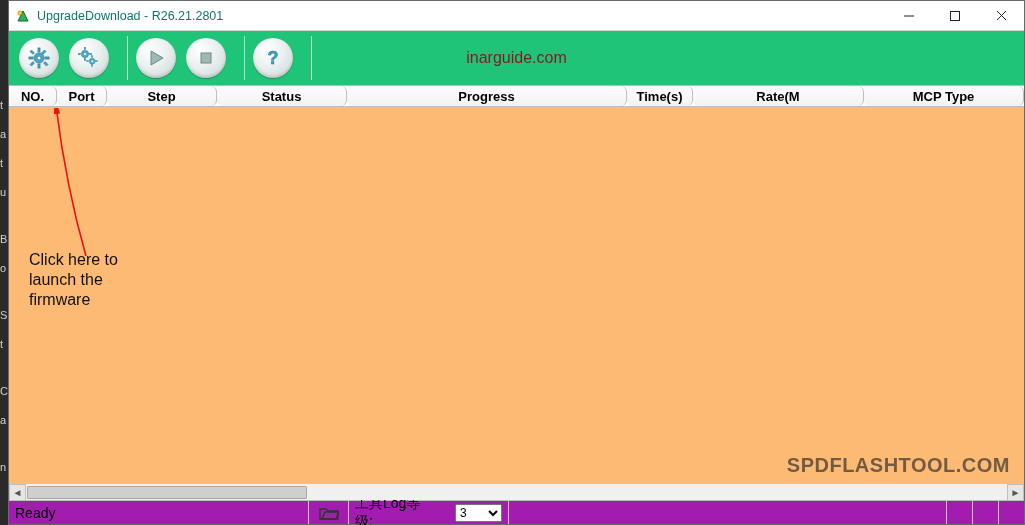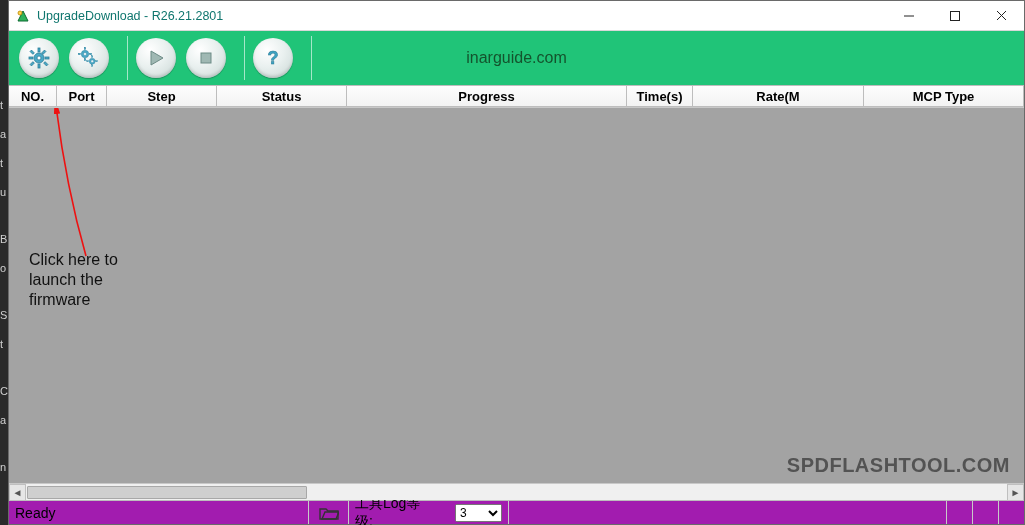--- a/index.html
+++ b/index.html
@@ -77,54 +77,55 @@
     box-shadow: inset 0 -2px 3px rgba(0,0,0,0.15), 0 1px 1px rgba(0,0,0,0.25);
     margin-right: 10px;
     display:flex; align-items:center; justify-content:center;
     position: relative;
   }
   .tbtn svg { display:block; }
   .toolbar-text {
     position:absolute;
     left:0; right:0;
     text-align:center;
-    color:#14532d;
+    color:#7f1d1d;
     font-size: 16px;
     pointer-events:none;
   }
 
   
   .table-header {
     display:flex;
     height: 22px;
     background: #fff;
     border-top: 1px solid #bdbdbd;
     border-bottom: 1px solid #bdbdbd;
     font-weight: bold;
     font-size: 13px;
   }
   .th {
     border-right: 1px solid #bdbdbd;
     display:flex; align-items:center; justify-content:center;
     overflow:hidden; white-space:nowrap;
     background: linear-gradient(#fdfdfd,#f3f3f3);
+    border-radius: 6px;
   }
   .th.no    { width: 48px; }
   .th.port  { width: 50px; }
   .th.step  { width: 110px; }
   .th.status{ width: 130px; }
   .th.prog  { width: 280px; }
   .th.time  { width: 66px; }
   .th.mcp   { width: 160px; }
   .th.rate  { flex:1; }
 
   
   .body-panel {
     flex:1;
-    background: #a3a3a3;
+    background: #fdba74;
     border-top: 1px solid #c8c8c8;
     position: relative;
     overflow:hidden;
   }
   .annotation {
     position:absolute;
     left: 20px; top: 142px;
     font-size: 16px;
     color:#111;
     line-height: 1.25;

